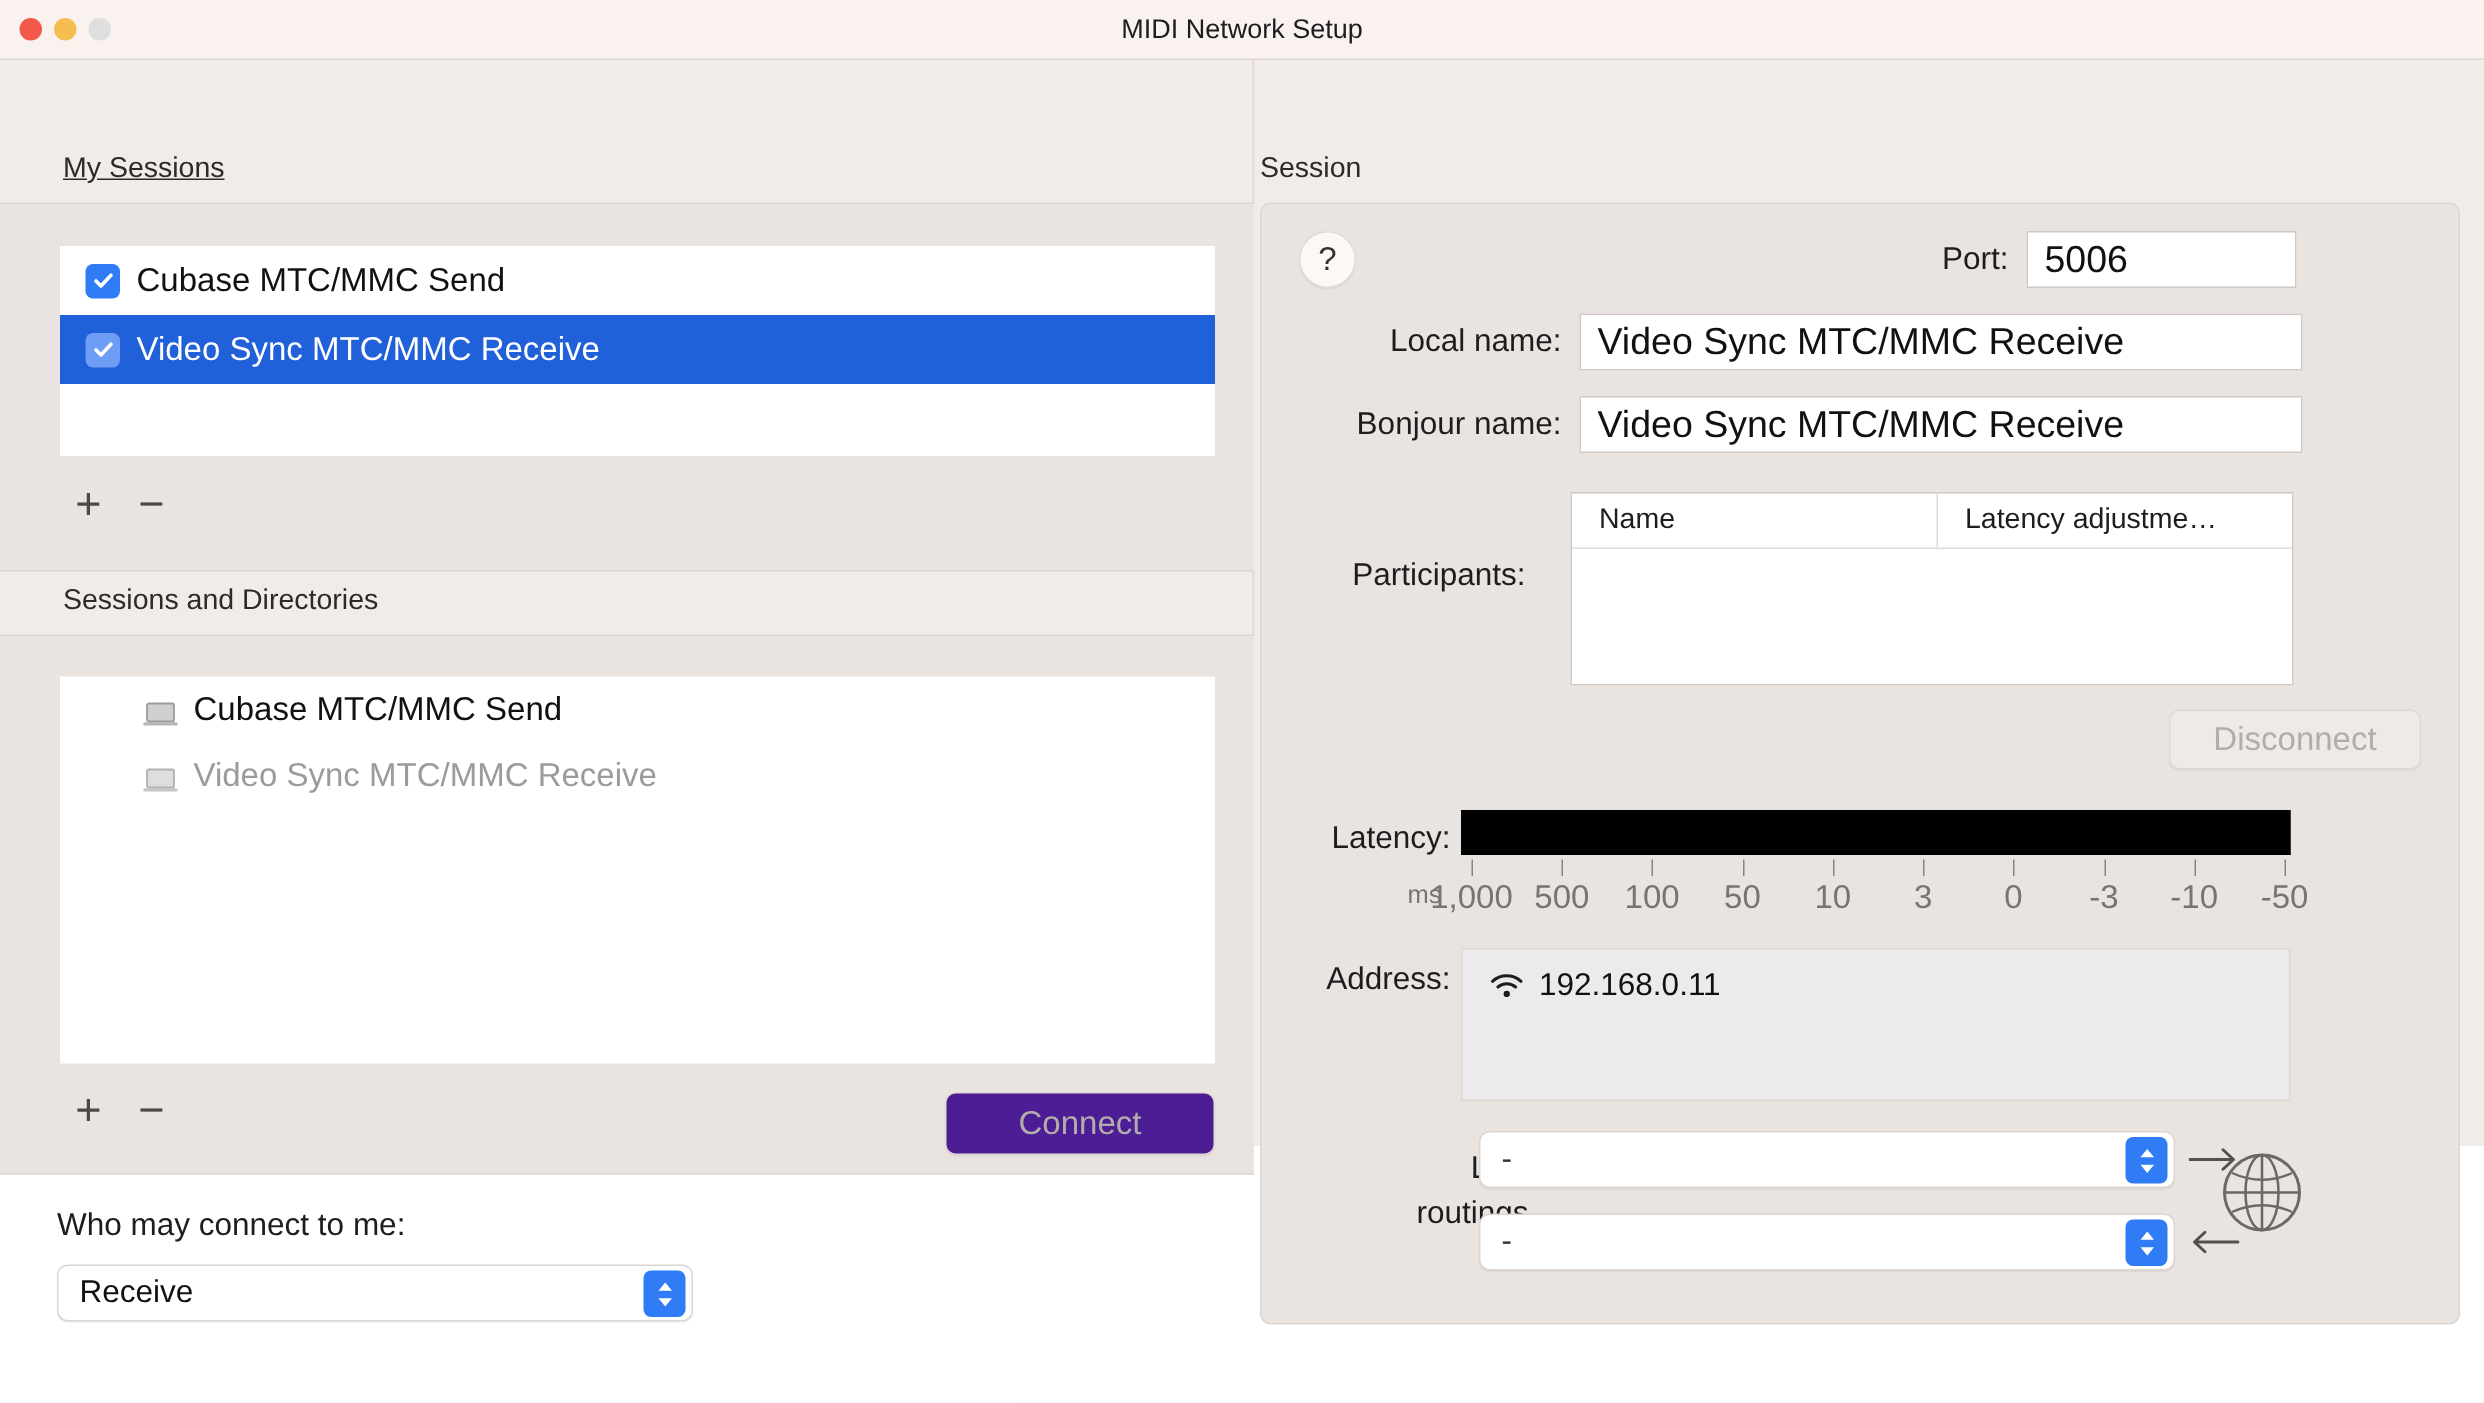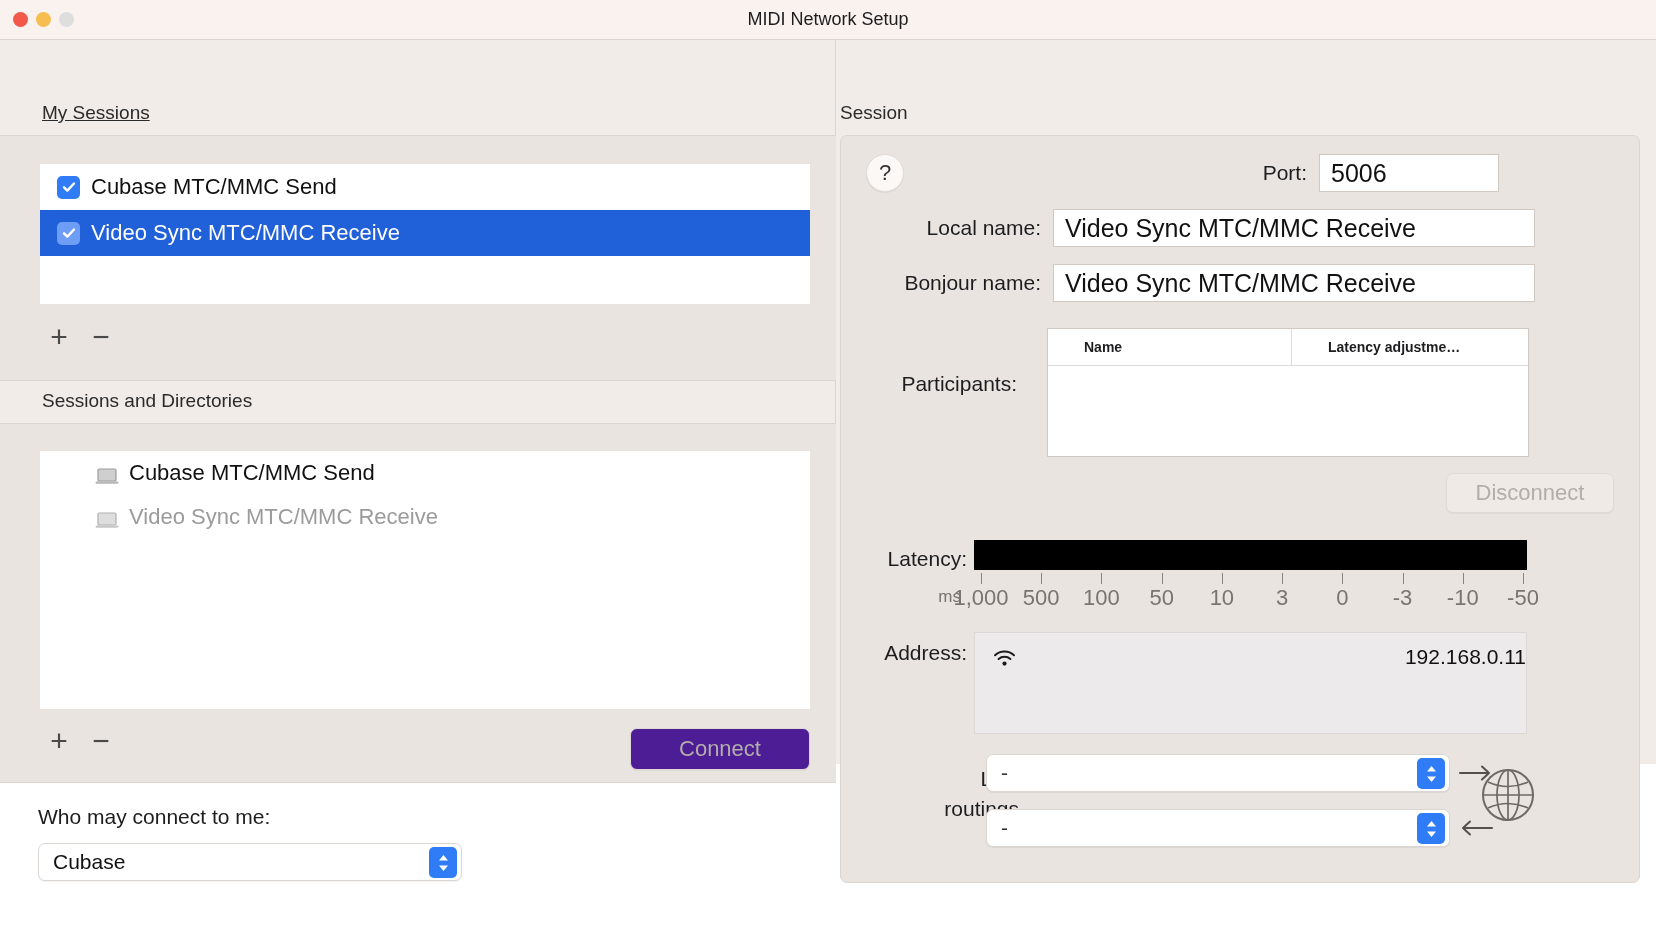--- a/index.html
+++ b/index.html
@@ -165,23 +165,23 @@
     font-size: 21px; color: #1d1d1f;
   }
   .participants-table {
     position: absolute; left: 206px; top: 192px;
     width: 482px; height: 129px;
     background: #ffffff; border: 1px solid #cfc8c3;
     overflow: hidden;
   }
   .pt-head { height: 37px; display: flex; border-bottom: 1px solid #dcdcdc; }
   .pt-col {
-    display: flex; align-items: center; padding-left: 36px;
-    font-size: 14px; color: #1d1d1f;
-    white-space: nowrap; overflow: hidden; font-weight: bold;
+    display: flex; align-items: center; padding-left: 18px;
+    font-size: 19px; color: #1d1d1f;
+    white-space: nowrap; overflow: hidden;
   }
   .pt-col.c1 { width: 244px; border-right: 1px solid #dcdcdc; }
   .pt-col.c2 { flex: 1; }
 
   .btn-disconnect {
     position: absolute; right: 25px; top: 337px;
     width: 168px; height: 40px;
     background: #f0eae6; border: 1px solid #e0d9d4;
     border-radius: 7px; box-shadow: 0 1px 1px rgba(0,0,0,.05);
     display: flex; align-items: center; justify-content: center;
@@ -222,21 +222,21 @@
     position: absolute; right: 672px; top: 505px;
     font-size: 21px; color: #1d1d1f;
   }
   .address-box {
     position: absolute; left: 133px; top: 496px;
     width: 553px; height: 102px;
     background: #eceaea; border: 1px solid #dcd8d6;
   }
   .addr-row {
     display: flex; align-items: center; gap: 10px;
-    padding: 12px 0 0 18px; font-size: 21px; color: #111; justify-content: space-between;
+    padding: 12px 0 0 18px; font-size: 21px; color: #111;
   }
   .wifi { width: 23px; height: 18px; flex: 0 0 23px; }
 
   
   .lr-label {
     position: absolute; left: 68px; top: 628px;
     width: 110px; text-align: right;
     font-size: 21px; color: #1d1d1f; line-height: 30px;
   }
   .lr-popup {
@@ -337,21 +337,21 @@
           <div class="pm-btn">+</div>
           <div class="pm-btn">−</div>
         </div>
 
         <div class="btn-connect">Connect</div>
       </div>
 
       <div class="who-wrap">
         <div class="who-label">Who may connect to me:</div>
         <div class="popup">
-          <span>Cubase</span>
+          <span>Receive</span>
           <span class="stepper">
             <svg viewBox="0 0 13 8">
                 <path d="M6.5 1 L11 6.5 L2 6.5 Z" fill="#fff"></path>
               </svg>
             <svg viewBox="0 0 13 8">
                 <path d="M6.5 7 L2 1.5 L11 1.5 Z" fill="#fff"></path>
               </svg>
           </span>
         </div>
       </div>
@@ -359,21 +359,21 @@
     </div>
 
     <div class="right"></div>
 
     <div class="section-label hdr-session">Session</div>
 
     <div class="panel-session">
 
       <div class="help-btn">?</div>
 
-      <div class="field-row" style="left:376px; top:18px;justify-content:flex-end;">
+      <div class="field-row" style="left:408px; top:18px;justify-content:flex-end;">
         <div class="f-label" style="width:90px; margin-right:12px;">Port:</div>
         <div class="f-input" style="width:180px;">5006</div>
       </div>
 
       <div class="field-row" style="left:48px; top:73px;">
         <div class="f-label" style="width:152px; margin-right:12px;">Local name:</div>
         <div class="f-input" style="width:482px;">Video Sync MTC/MMC Receive</div>
       </div>
 
       <div class="field-row" style="left:25px; top:128px;">

